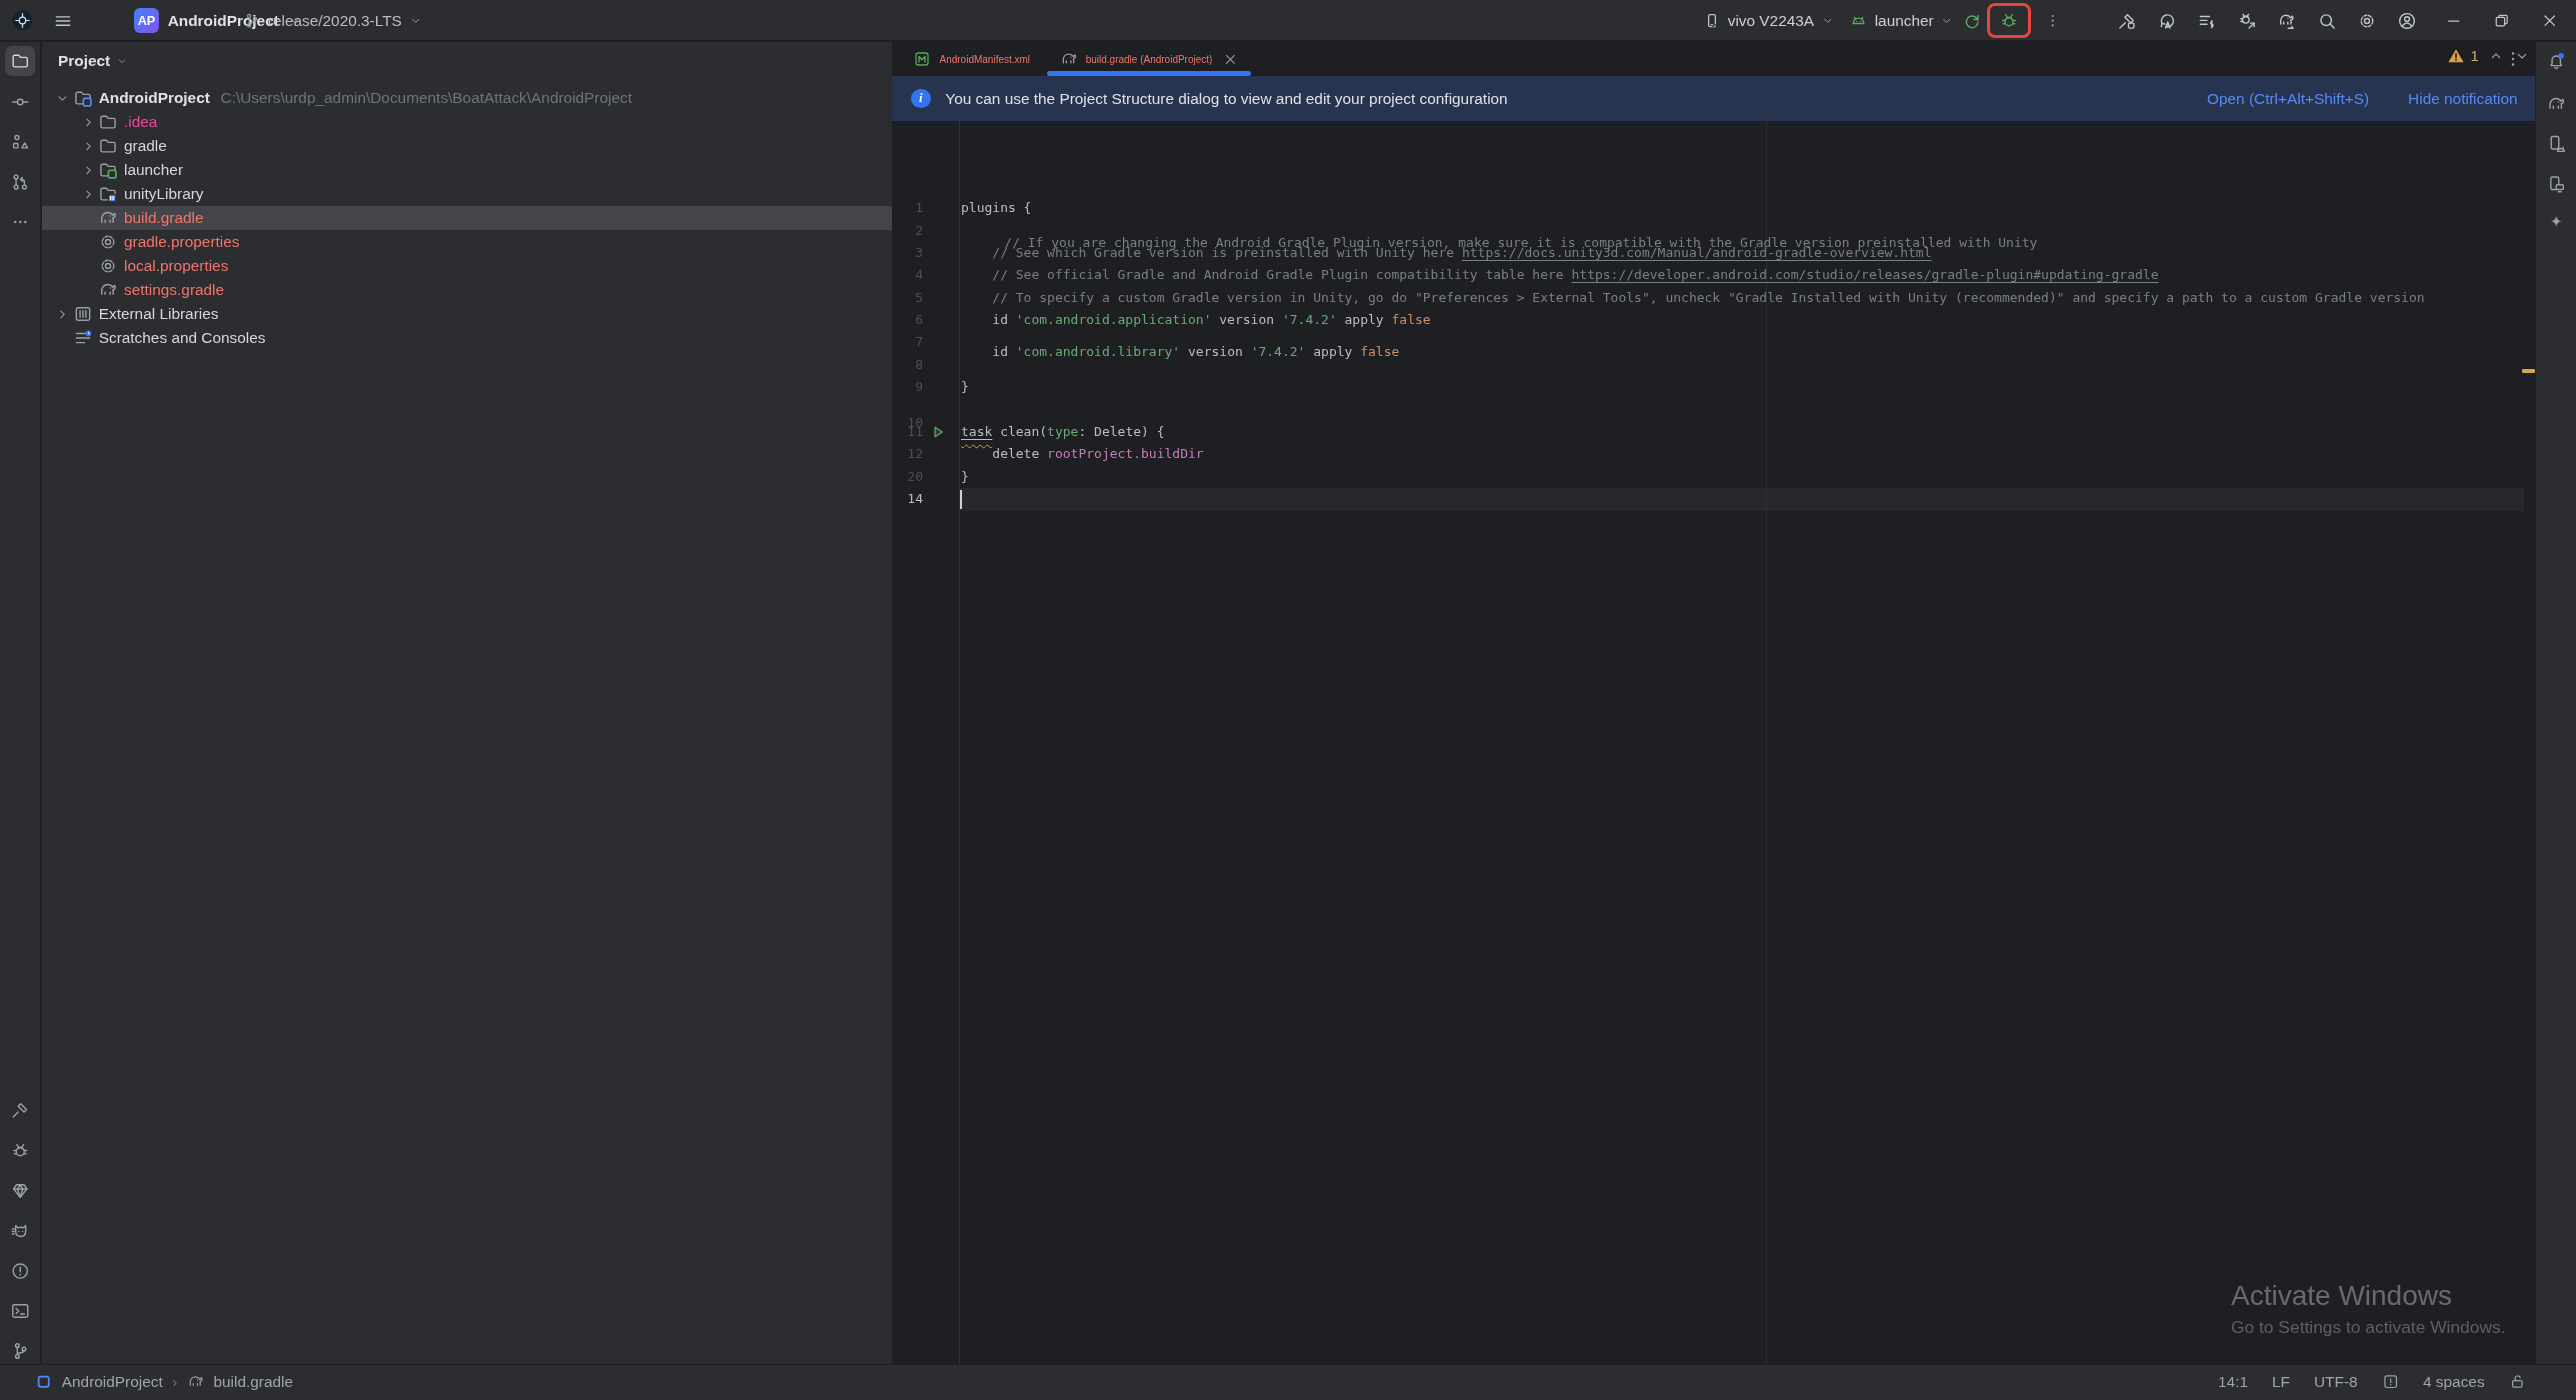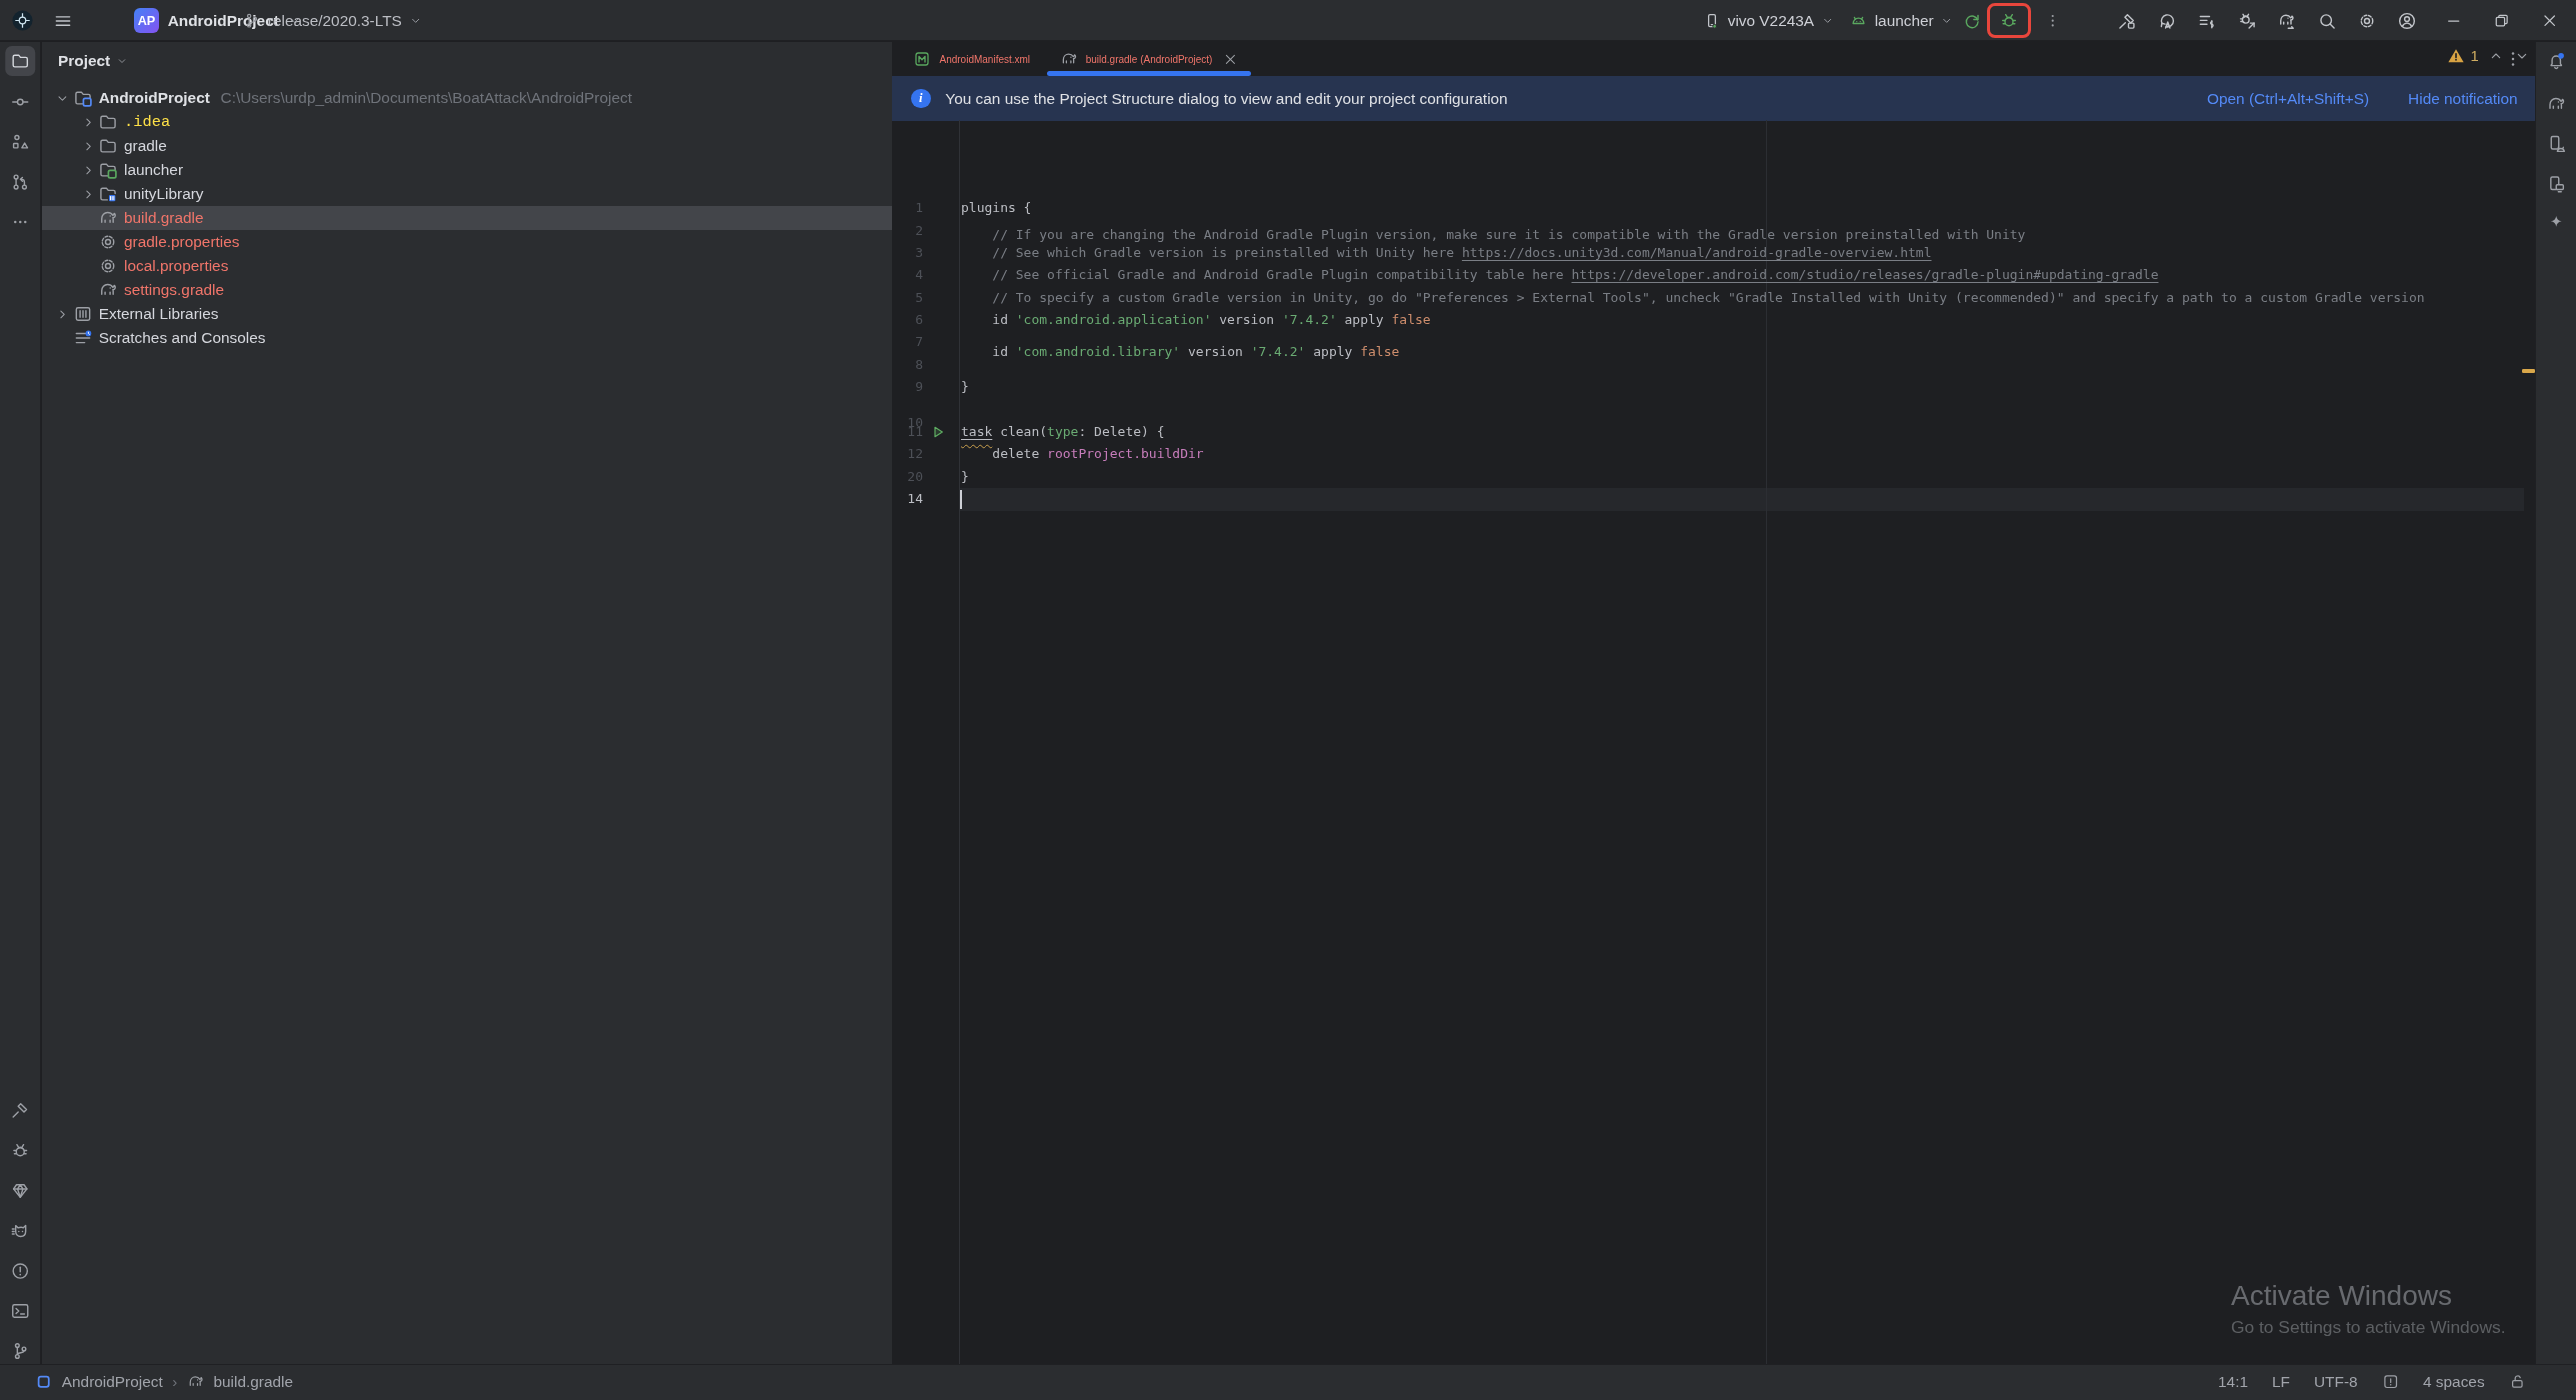--- a/index.html
+++ b/index.html
@@ -52,21 +52,21 @@
   #tree { position:absolute; left:0; top:44px; right:0; }
   .trow { height:24px; display:flex; align-items:center; font-size:15.4px; color:#d5d7dd; white-space:nowrap; }
   .trow.d0 { padding-left:10.7px; } .trow.d1 { padding-left:36px; }
   .trow .tchv { width:20px; height:20px; color:#9da0a6; flex:none; display:flex; align-items:center; justify-content:center; }
   .trow .tchv .ic { width:14.8px; height:14.8px; }
   .trow .ticon { width:20px; height:20px; margin-right:6px; color:#9da0a6; flex:none; }
   .trow.sel { background:#43454a; }
   .trow.hov { background:#46382a; }
   .trow .lbl.bold { font-weight:bold; color:#dfe1e5; }
   .trow .lbl.vcs { color:#f0756a; }
-  .trow .lbl.excluded { color:#fde047;font-family:Liberation Mono, monospace; }
+  .trow .lbl.excluded { color:#ec4899; }
   .trow .tpath { color:#6f737a; margin-left:10.7px; font-size:15.4px; }
 
   
   #editor { position:absolute; left:892px; top:42px; right:41px; bottom:36px; background:#1e1f22; overflow:hidden; }
   #tabbar { position:absolute; left:0; top:0; right:0; height:34px; display:flex; align-items:stretch; padding-left:6.7px; }
   .tab { position:relative; display:flex; align-items:center; gap:8px; padding:0 14.8px; font-size:10px; color:#f0756a; }
   .tab .ic { width:18px; height:18px; }
   .tab.active::after { content:""; position:absolute; left:2px; right:2px; bottom:0; height:4.7px; background:#3574f0; border-radius:2.7px; }
   .tab .closex { width:14.8px; height:14.8px; color:#9da0a6; margin-left:2.7px; }
   #tab-kebab { position:absolute; right:12px; top:6.7px; width:20px; height:20px; color:#9da0a6; }
@@ -656,21 +656,21 @@
   </div>
 
   <div id="codearea">
     <div id="caret-line" style="top: 368px;"></div>
     <div class="gutter-sep"></div>
     <div class="wrap-guide"></div>
     <div id="code-lines">
         <div class="lnum" style="top: 77px;">1</div>
         <div class="cline" style="top: 77px;"><span class="tok-p">plugins {</span></div>
         <div class="lnum" style="top: 100px;">2</div>
-        <div class="cline" style="top: 104px;"><span class="tok-c">    // If you are changing the Android Gradle Plugin version, make sure it is compatible with the Gradle version preinstalled with Unity</span></div>
+        <div class="cline" style="top: 112px; margin-left: 12px;"><span class="tok-c">    // If you are changing the Android Gradle Plugin version, make sure it is compatible with the Gradle version preinstalled with Unity</span></div>
         <div class="lnum" style="top: 122px;">3</div>
         <div class="cline" style="top: 122px;"><span class="tok-c">    // See which Gradle version is preinstalled with Unity here </span><span class="tok-u">https://docs.unity3d.com/Manual/android-gradle-overview.html</span></div>
         <div class="lnum" style="top: 144px;">4</div>
         <div class="cline" style="top: 144px;"><span class="tok-c">    // See official Gradle and Android Gradle Plugin compatibility table here </span><span class="tok-u">https://developer.android.com/studio/releases/gradle-plugin#updating-gradle</span></div>
         <div class="lnum" style="top: 167px;">5</div>
         <div class="cline" style="top: 167px;"><span class="tok-c">    // To specify a custom Gradle version in Unity, go do "Preferences &gt; External Tools", uncheck "Gradle Installed with Unity (recommended)" and specify a path to a custom Gradle version</span></div>
         <div class="lnum" style="top: 189px;">6</div>
         <div class="cline" style="top: 189px;"><span class="tok-p">    id </span><span class="tok-s">'com.android.application'</span><span class="tok-p"> version </span><span class="tok-s">'7.4.2'</span><span class="tok-p"> apply </span><span class="tok-k">false</span></div>
         <div class="lnum" style="top: 211px;">7</div>
         <div class="cline" style="top: 221px;"><span class="tok-p">    id </span><span class="tok-s">'com.android.library'</span><span class="tok-p"> version </span><span class="tok-s">'7.4.2'</span><span class="tok-p"> apply </span><span class="tok-k">false</span></div>

